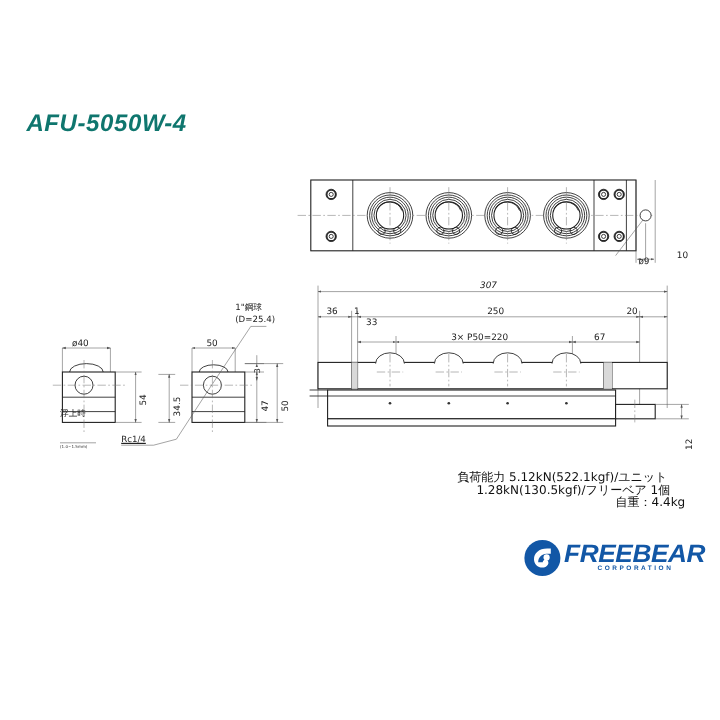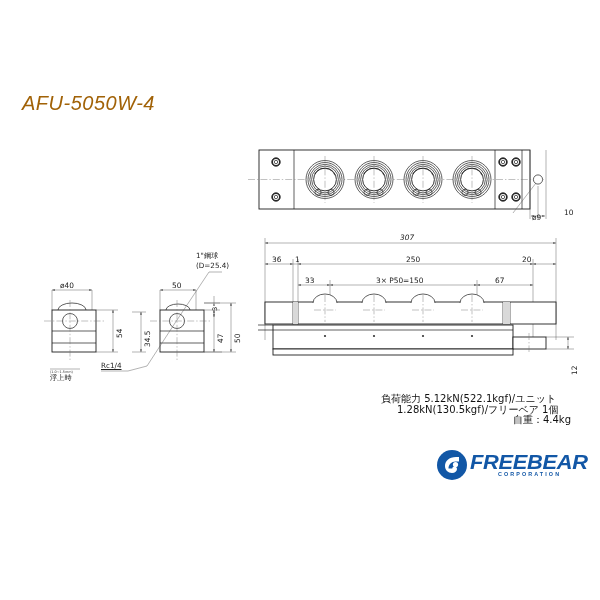--- a/index.html
+++ b/index.html
@@ -4,22 +4,22 @@
 <style>
   html,body{margin:0;padding:0;}
   body{
     width:600px;height:600px;background:#ffffff;overflow:hidden;
     font-family:"Liberation Sans","DejaVu Sans",sans-serif;
     color:#1a1a1a;position:relative;
   }
   #sheet{position:absolute;left:0;top:0;width:600px;height:600px;}
   .title{
     position:absolute;left:22px;top:92px;
-    font-size:20px;font-weight:normal;font-style:italic;
-    letter-spacing:0.5px;color:#a16207;white-space:nowrap;
+    font-size:20px;font-weight:bold;font-style:italic;
+    letter-spacing:0.5px;color:#0f766e;white-space:nowrap;
   }
   .spec{
     position:absolute;left:381px;top:394px;width:200px;
     font-size:10px;line-height:10.6px;color:#111;
     font-family:"DejaVu Sans",sans-serif;white-space:nowrap;
   }
   .spec div{display:block;}
   .spec .l2{padding-left:16px;}
   .spec .l3{padding-left:12px;}
   .spec .l4{text-align:right;padding-right:10px;}
@@ -310,28 +310,28 @@
 <div class="title">AFU-5050W-4</div>
 
 <div class="dimtxt" style="left:532px;top:213px;">ø9</div>
 <div class="dimtxt" style="left:564px;top:208px;">10</div>
 
 <div class="dimtxt" style="left:400px;top:233px;font-style:italic;">307</div>
 <div class="dimtxt" style="left:272px;top:255px;">36</div>
 <div class="dimtxt" style="left:295px;top:255px;">1</div>
 <div class="dimtxt" style="left:406px;top:255px;">250</div>
 <div class="dimtxt" style="left:522px;top:255px;">20</div>
-<div class="dimtxt" style="left:305px;top:276px;">33</div>
-<div class="dimtxt" style="left:376px;top:276px;">3× P50=150</div>
+<div class="dimtxt" style="left:305px;top:264px;">33</div>
+<div class="dimtxt" style="left:376px;top:276px;">3× P50=220</div>
 <div class="dimtxt" style="left:495px;top:276px;">67</div>
 <div class="dimtxt v" style="left:570px;top:375px;">12</div>
 
 <div class="dimtxt" style="left:60px;top:281px;">ø40</div>
 <div class="dimtxt v" style="left:115px;top:338px;">54</div>
-<div class="note" style="left:50px;top:373px;">浮上時</div>
+<div class="note" style="left:50px;top:340px;">浮上時</div>
 <div class="tiny" style="left:50px;top:370px;">(1.0~1.5mm)</div>
 
 <div class="dimtxt" style="left:172px;top:281px;">50</div>
 <div class="dimtxt v" style="left:211px;top:311px;font-size:6.6px;">3</div>
 <div class="dimtxt v" style="left:216px;top:343px;">47</div>
 <div class="dimtxt v" style="left:233px;top:343px;">50</div>
 <div class="dimtxt v" style="left:143px;top:347px;">34.5</div>
 <div class="note" style="left:196px;top:251px;">1"鋼球</div>
 <div class="note" style="left:196px;top:261px;">(D=25.4)</div>
 <div class="note u" style="left:101px;top:361px;">Rc1/4</div>

